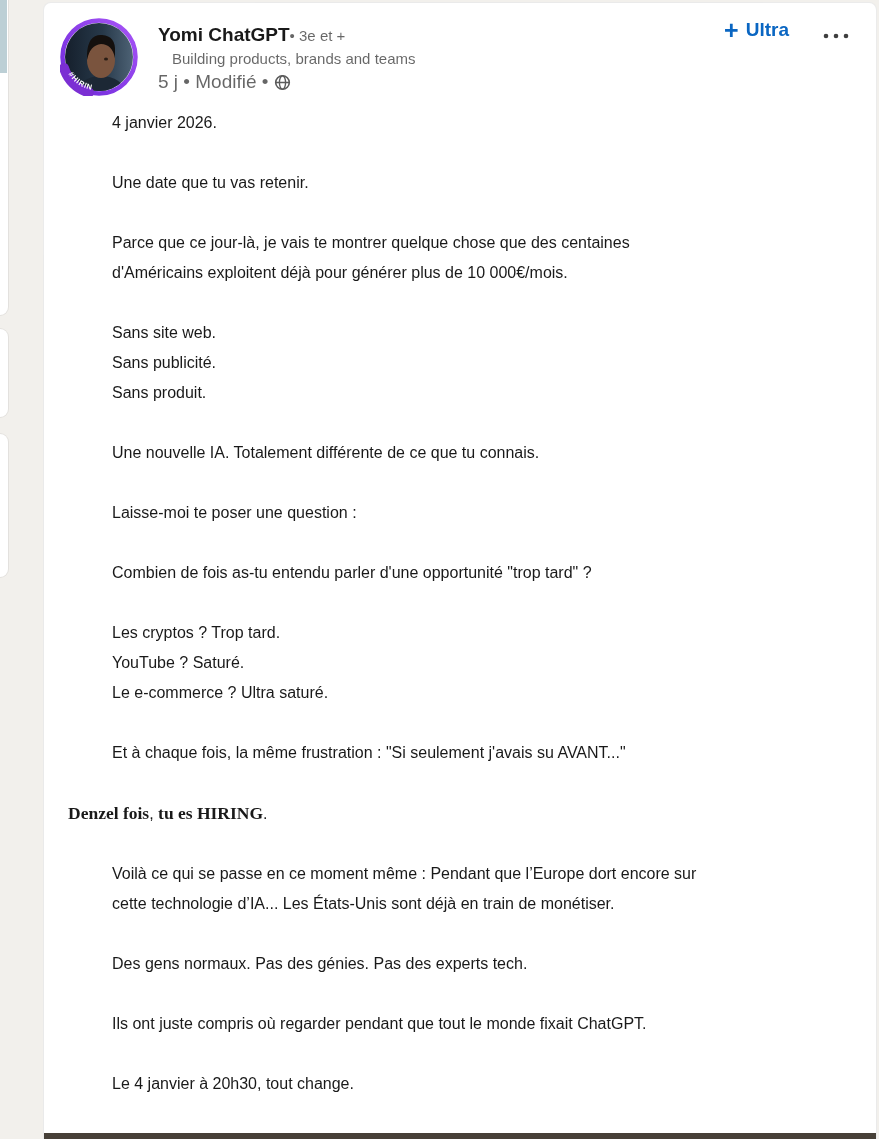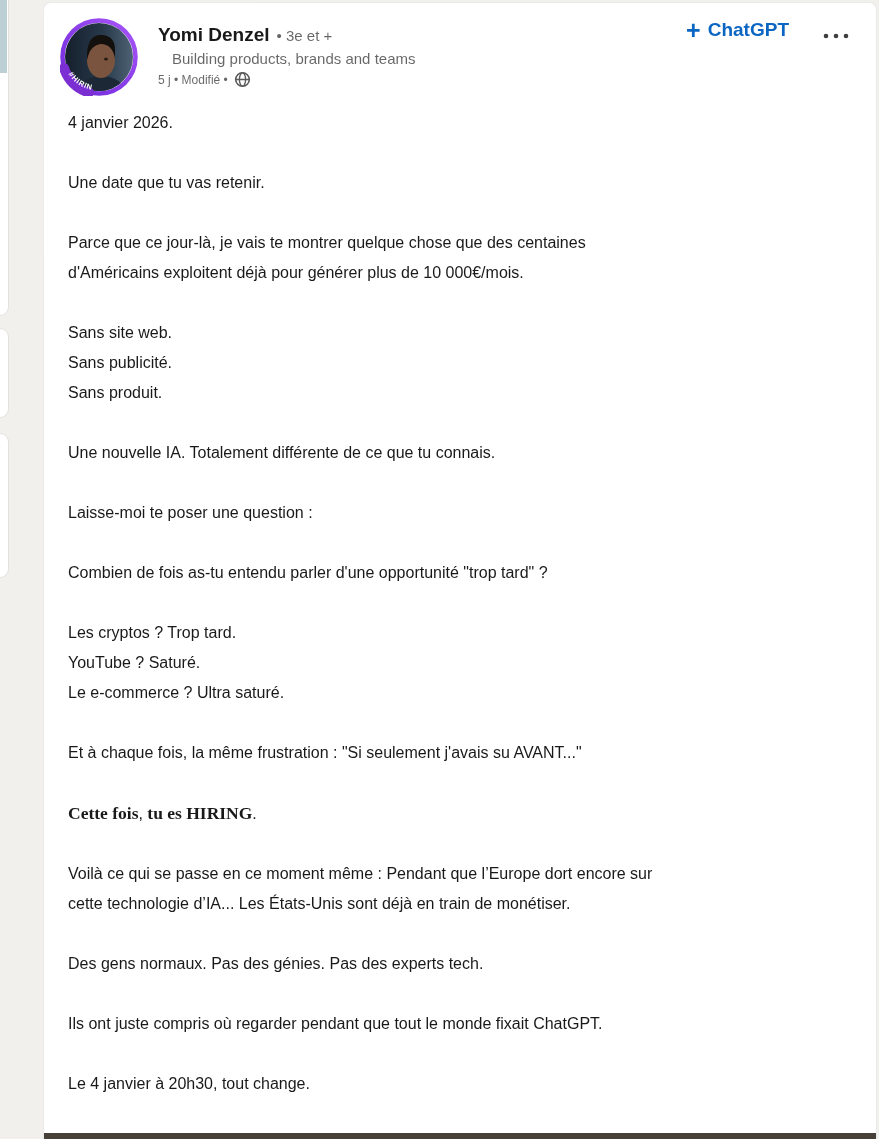--- a/index.html
+++ b/index.html
@@ -27,42 +27,42 @@
     border-bottom: none;
     border-radius: 8px 8px 0 0;
     overflow: hidden;
   }
 
   
   .avatar-wrap { position: absolute; left: 16px; top: 15px; width: 78px; height: 78px; cursor: pointer; }
   .header-text { position: absolute; left: 114px; top: 21px; }
   .name-row { display: flex; align-items: baseline; white-space: nowrap; }
   .actor-name { font-size: 19px; font-weight: 700; color: rgba(0,0,0,0.9); cursor: pointer; }
-  .actor-degree { font-size: 15px; color: rgba(0,0,0,0.6); margin-left: 7px; }
+  .actor-degree { font-size: 15px; color: rgba(0,0,0,0.6); }
   .actor-headline { font-size: 15px; color: rgba(0,0,0,0.6); margin-top: 4px; white-space: nowrap; margin-left: 14px; }
-  .actor-meta { font-size: 12px; color: rgba(0,0,0,0.6); margin-top: 4px; display: flex; align-items: center; gap: 6px; }
+  .actor-meta { font-size: 19px; color: rgba(0,0,0,0.6); margin-top: 4px; display: flex; align-items: center; gap: 6px; }
   .globe { width: 17px; height: 17px; }
 
   .follow-btn {
     position: absolute; right: 87px; top: 16px;
     display: flex; align-items: center; gap: 7px;
     color: #0a66c2; font-weight: 700; cursor: pointer;
     background: none; border: none; font-family: inherit;
   }
   .follow-plus { font-size: 25px; font-weight: 600; line-height: 22px; }
   .follow-label { font-size: 19px; }
   .menu-btn { position: absolute; right: 26px; top: 22px; width: 28px; height: 22px; background: none; border: none; cursor: pointer; display: flex; align-items: center; justify-content: center; }
 
   
   .post-body {
     position: absolute; left: 24px; top: 105px; width: 786px;
     font-size: 16px; line-height: 30px;
     color: rgba(0,0,0,0.9);
   }
-  .text-block { white-space: pre-line; }
+  .text-block { white-space: pre-line; margin-left: 44px; }
   .bold-line { margin-top: 30px; margin-bottom: 30px; line-height: 30px; }
   .bold-serif { font-family: "Liberation Serif", serif; font-weight: 700; font-size: 17.5px; }
 
   
   .media-band { position: absolute; left: 0; bottom: 0; width: 100%; height: 6px; background: #474038; }
 </style>
 </head>
 <body>
 
 <div class="frag" style="top:0; height:315px; border-radius:0 0 8px 0;">
@@ -100,37 +100,37 @@
       <path d="M 4 50 A 36 36 0 0 0 29 74.5" stroke="#7b2fd3" stroke-width="10" fill="none" stroke-linecap="round"></path>
       <path id="hiringArc" d="M 6.5 52.5 A 33.5 33.5 0 0 0 30 71.5" fill="none"></path>
       <text font-size="7.5" font-weight="bold" fill="#ffffff" letter-spacing="0.8" font-family="Liberation Sans, sans-serif">
         <textPath href="#hiringArc" startOffset="4">#HIRING</textPath>
       </text>
     </svg>
   </div>
 
   <div class="header-text">
     <div class="name-row">
-      <span class="actor-name">Yomi Denzel</span>
+      <span class="actor-name">Yomi ChatGPT</span>
       <span class="actor-degree">• 3e et +</span>
     </div>
     <div class="actor-headline">Building products, brands and teams</div>
     <div class="actor-meta">
       <span>5 j • Modifié •</span>
       <svg class="globe" viewBox="0 0 16 16">
         <circle cx="8" cy="8" r="6.4" fill="none" stroke="#5b5b5b" stroke-width="1.5"></circle>
         <ellipse cx="8" cy="8" rx="2.9" ry="6.4" fill="none" stroke="#5b5b5b" stroke-width="1.3"></ellipse>
         <line x1="1.6" y1="8" x2="14.4" y2="8" stroke="#5b5b5b" stroke-width="1.3"></line>
       </svg>
     </div>
   </div>
 
   <button class="follow-btn">
     <span class="follow-plus">+</span>
-    <span class="follow-label">ChatGPT</span>
+    <span class="follow-label">Ultra</span>
   </button>
   <button class="menu-btn">
     <svg width="26" height="6" viewBox="0 0 26 6">
       <circle cx="3" cy="3" r="2.3" fill="#3f3f3f"></circle>
       <circle cx="13" cy="3" r="2.3" fill="#3f3f3f"></circle>
       <circle cx="23" cy="3" r="2.3" fill="#3f3f3f"></circle>
     </svg>
   </button>
 
   <div class="post-body">
@@ -149,21 +149,21 @@
 
 Laisse-moi te poser une question :
 
 Combien de fois as-tu entendu parler d'une opportunité "trop tard" ?
 
 Les cryptos ? Trop tard.
 YouTube ? Saturé.
 Le e-commerce ? Ultra saturé.
 
 Et à chaque fois, la même frustration : "Si seulement j'avais su AVANT..."</div>
-    <div class="bold-line"><span class="bold-serif">Cette fois</span><span>, </span><span class="bold-serif">tu es HIRING</span><span>.</span></div>
+    <div class="bold-line"><span class="bold-serif">Denzel fois</span><span>, </span><span class="bold-serif">tu es HIRING</span><span>.</span></div>
     <div class="text-block">Voilà ce qui se passe en ce moment même : Pendant que l’Europe dort encore sur
 cette technologie d’IA... Les États-Unis sont déjà en train de monétiser.
 
 Des gens normaux. Pas des génies. Pas des experts tech.
 
 Ils ont juste compris où regarder pendant que tout le monde fixait ChatGPT.
 
 Le 4 janvier à 20h30, tout change.</div>
   </div>
 

